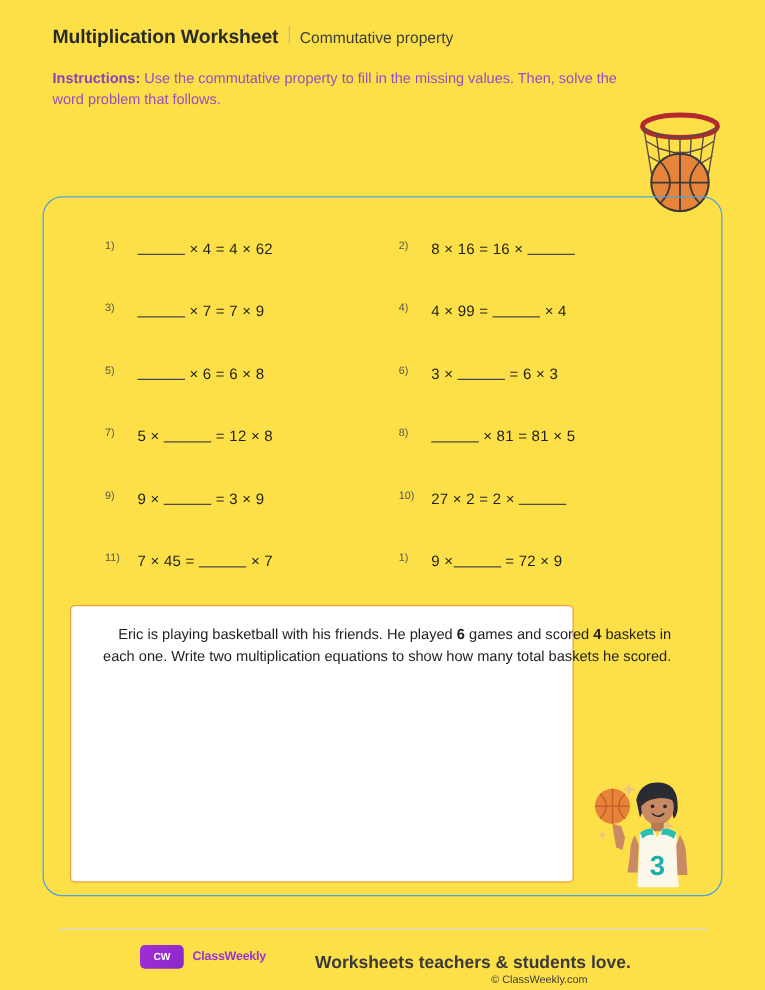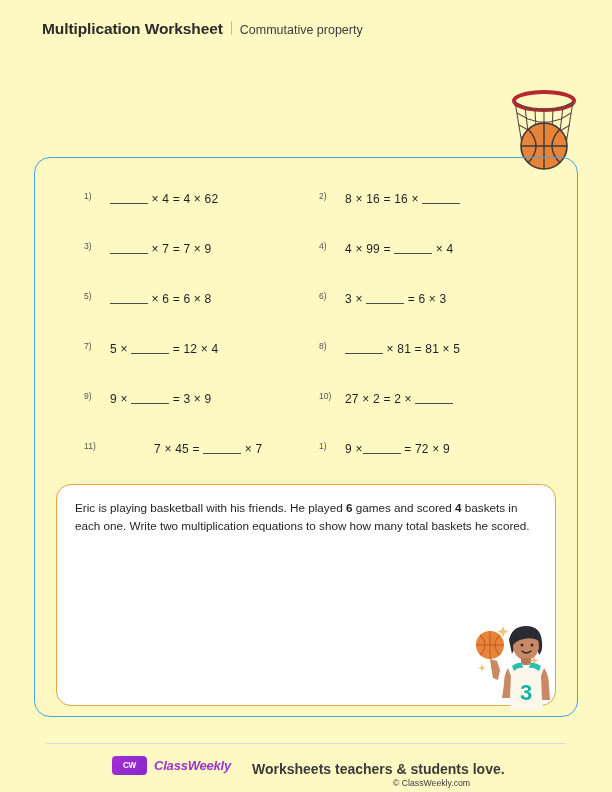--- a/index.html
+++ b/index.html
@@ -9,21 +9,21 @@
     height: 792px;
     background: #ffffff;
     font-family: "Liberation Sans", sans-serif;
     overflow: hidden;
   }
 
   .page {
     position: relative;
     width: 612px;
     height: 792px;
-    background: #fef9c3;
+    background: #fde047;
   }
 
   
   .header {
     position: absolute;
     left: 42px;
     top: 20px;
     width: 530px;
   }
 
@@ -138,25 +138,26 @@
     height: 13px;
     position: relative;
     top: 1px;
   }
 
   
   .word-box {
     position: absolute;
     left: 56px;
     top: 484px;
-    width: 500px;
+    width: 403px;
     height: 222px;
     border: 1.3px solid #e8a33d;
-    border-radius: 15px;
+    border-radius: 4px;
     background: #ffffff;
+    text-align: right;
   }
 
   .word-text {
     position: absolute;
     left: 18px;
     top: 14px;
     width: 462px;
     font-size: 11.7px;
     line-height: 1.55;
     color: #1f1f1f;
@@ -199,25 +200,24 @@
     color: #ffffff;
     font-size: 8.2px;
     font-weight: bold;
     display: flex;
     align-items: center;
     justify-content: center;
     letter-spacing: -0.2px;
   }
 
   .logo-name {
-    font-size: 13px;
+    font-size: 10px;
     font-weight: bold;
     color: #9b34d6;
     letter-spacing: -0.2px;
-    font-style: italic;
   }
 
   .footer-tag {
     position: absolute;
     left: 252px;
     top: 761px;
     font-size: 14px;
     font-weight: bold;
     color: #3a3a3a;
     white-space: nowrap;
@@ -239,20 +239,23 @@
 <div class="page">
 
   <div class="header">
     <div class="title-row">
       <span class="title-main">Multiplication Worksheet</span>
       <span class="title-pipe"></span>
       <span class="title-sub">Commutative property</span>
     </div>
 
 
+    <div class="instructions">
+      <b>Instructions:</b><span> Use the commutative property to fill in the missing values. Then, solve the word problem that follows.</span>
+    </div>
   </div>
 
   <div class="hoop">
     <svg width="92" height="90" viewBox="0 0 92 90">
 
       <ellipse cx="46" cy="13" rx="30" ry="9" fill="none" stroke="#b5282e" stroke-width="4"></ellipse>
 
       <g stroke="#5a4a46" stroke-width="1.1" fill="none">
         <path d="M17 14 L24 56 M27 19 L32 60 M37 21 L39 63 M46 22 L46 64 M55 21 L53 63 M65 19 L60 60 M75 14 L68 56"></path>
         <path d="M17 14 L27 19 L37 21 L46 22 L55 21 L65 19 L75 14"></path>
@@ -301,39 +304,39 @@
       <span class="peq"><span></span><span class="blank"></span><span> × 6 = 6 × 8</span></span>
     </div>
 
     <div class="prow right" style="top:112px;">
       <span class="pnum">6)</span>
       <span class="peq"><span>3 × </span><span class="blank"></span><span> = 6 × 3</span></span>
     </div>
 
     <div class="prow left" style="top:162px;">
       <span class="pnum">7)</span>
-      <span class="peq"><span>5 × </span><span class="blank"></span><span> = 12 × 4</span></span>
+      <span class="peq"><span>5 × </span><span class="blank"></span><span> = 12 × 8</span></span>
     </div>
 
     <div class="prow right" style="top:162px;">
       <span class="pnum">8)</span>
       <span class="peq"><span></span><span class="blank"></span><span> × 81 = 81 × 5</span></span>
     </div>
 
     <div class="prow left" style="top:212px;">
       <span class="pnum">9)</span>
       <span class="peq"><span>9 × </span><span class="blank"></span><span> = 3 × 9</span></span>
     </div>
 
     <div class="prow right" style="top:212px;">
       <span class="pnum">10)</span>
       <span class="peq"><span>27 × 2 = 2 × </span><span class="blank"></span><span></span></span>
     </div>
 
-    <div class="prow left" style="top:262px;gap:44px;">
+    <div class="prow left" style="top:262px;">
       <span class="pnum">11)</span>
       <span class="peq"><span>7 × 45 = </span><span class="blank"></span><span> × 7</span></span>
     </div>
 
     <div class="prow right" style="top:262px;">
       <span class="pnum">1)</span>
       <span class="peq"><span>9 ×</span><span class="blank"></span><span> = 72 × 9</span></span>
     </div>
 
   </div>

